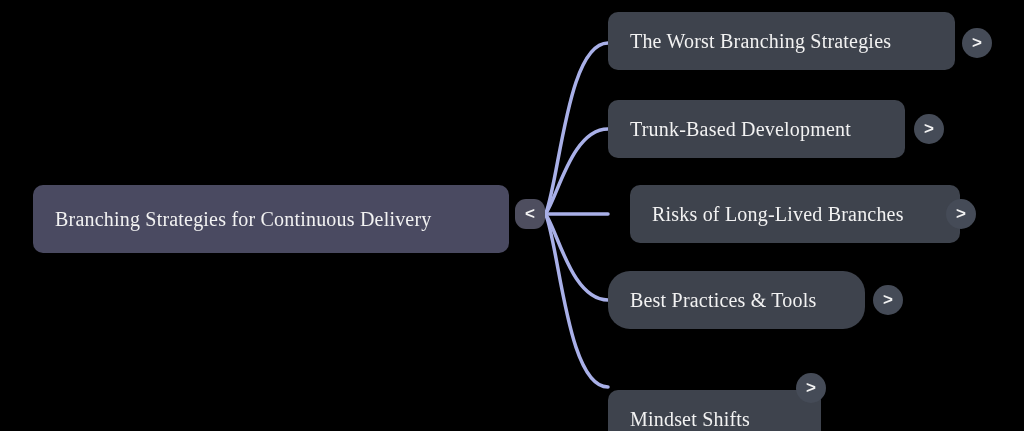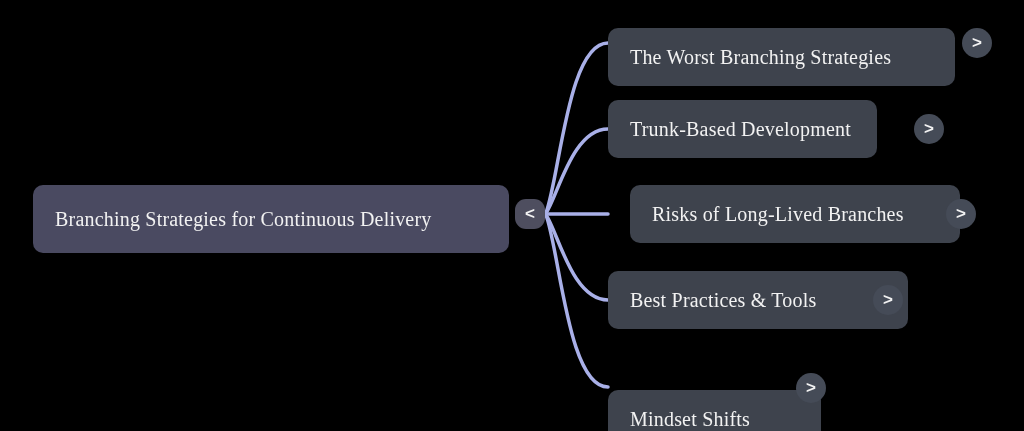--- a/index.html
+++ b/index.html
@@ -91,42 +91,42 @@
     <path d="M546,215 C560,253 568,387 608,387" fill="none" stroke-width="3.5" stroke-linecap="round" stroke="#a9b0e8"></path>
   </svg>
 
   <div class="node root-node">
     <span class="node-label">Branching Strategies for Continuous Delivery</span>
   </div>
   <div class="toggle-btn collapse-btn">
     <span>&lt;</span>
   </div>
 
-  <div class="node child-node" style="top:28px; width:347px;">
+  <div class="node child-node" style="top:12px; width:347px;">
     <span class="node-label">The Worst Branching Strategies</span>
   </div>
   <div class="toggle-btn expand-btn" style="left:962px; top:28px;">
     <span>&gt;</span>
   </div>
 
-  <div class="node child-node" style="top:100px; width:269px;">
+  <div class="node child-node" style="top:100px; width:297px;">
     <span class="node-label">Trunk-Based Development</span>
   </div>
   <div class="toggle-btn expand-btn" style="left:914px; top:114px;">
     <span>&gt;</span>
   </div>
 
   <div class="node child-node" style="top:185px; width:330px;margin-left:22px;">
     <span class="node-label">Risks of Long-Lived Branches</span>
   </div>
   <div class="toggle-btn expand-btn" style="left:946px; top:199px;">
     <span>&gt;</span>
   </div>
 
-  <div class="node child-node" style="top:271px; width:300px;">
+  <div class="node child-node" style="top:271px; width:257px;border-radius:22px;">
     <span class="node-label">Best Practices &amp; Tools</span>
   </div>
   <div class="toggle-btn expand-btn" style="left:873px; top:285px;">
     <span>&gt;</span>
   </div>
 
   <div class="node child-node" style="top:358px; width:213px;margin-top:32px;">
     <span class="node-label">Mindset Shifts</span>
   </div>
   <div class="toggle-btn expand-btn" style="left:796px; top:373px;">

